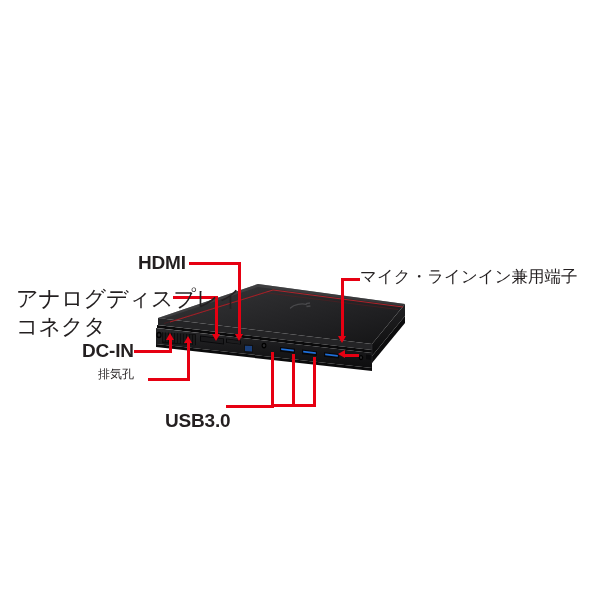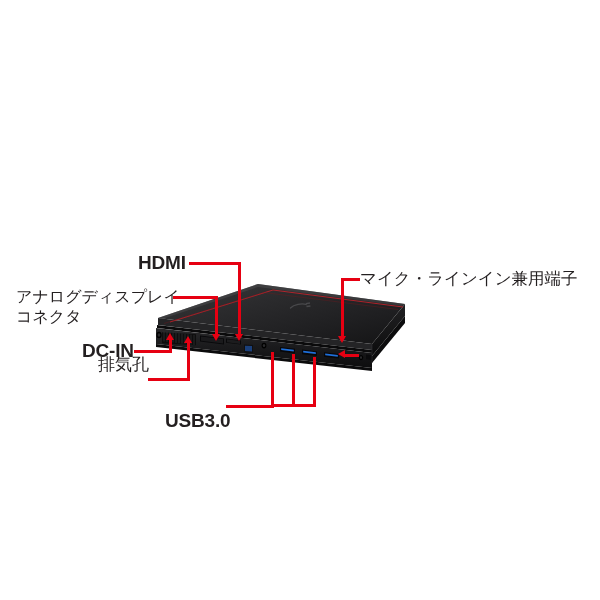--- a/index.html
+++ b/index.html
@@ -23,29 +23,29 @@
   .label {
     position: absolute;
     color: #231f20;
     font-family: "Liberation Sans", "DejaVu Sans", sans-serif;
     font-weight: 700;
     line-height: 1.12;
     white-space: pre;
     letter-spacing: -0.2px;
   }
   .label.jp {
-    font-family: Liberation Sans, sans-serif;
+    font-family: Liberation Mono, monospace;
     font-weight: 500;
     letter-spacing: 0px;
   }
 
   #lbl-hdmi        { left: 138px; top: 226px;  font-size: 19px; }
-  #lbl-analog      { left: 16px;  top: 261px;  font-size: 16px; line-height: 1.25; }
+  #lbl-analog      { left: 16px;  top: 261px;  font-size: 22px; line-height: 1.25; }
   #lbl-dcin        { left: 82px;  top: 314px;  font-size: 19px; text-align: right; }
-  #lbl-exhaust     { left: 98px;  top: 329px;  font-size: 17px; }
+  #lbl-exhaust     { left: 98px;  top: 343px;  font-size: 12px; }
   #lbl-usb         { left: 165px; top: 384px;  font-size: 19px; }
   #lbl-mic         { left: 360px; top: 243px;  font-size: 16.5px; }
   #lbl-head        { left: 358px; top: 320px;  font-size: 16.5px; line-height: 1.25; }
 
   
   .leader {
     position: absolute;
     background: #e60012;
   }
   .leader.h { height: 3px; }

